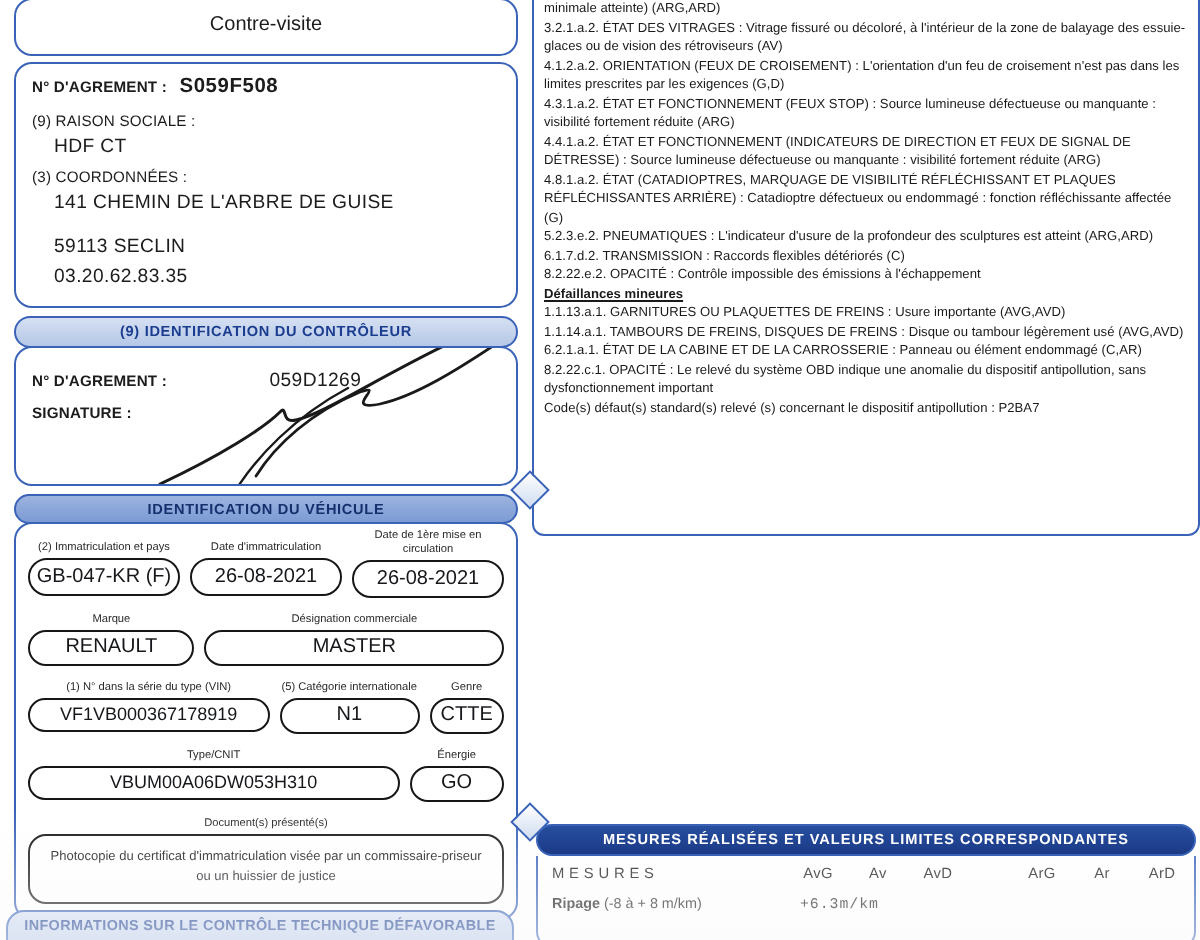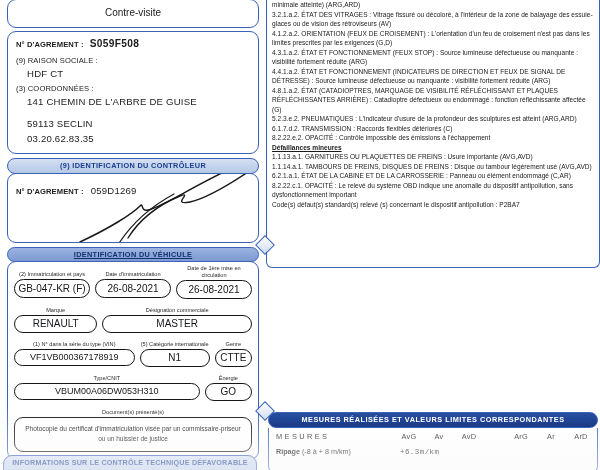--- a/index.html
+++ b/index.html
@@ -50,21 +50,20 @@
     padding: 2.2px 6px 2.6px 6px;
     margin: 0 3px 0 3px;
     box-sizing: border-box;
     position: relative;
     z-index: 3;
     text-transform: uppercase;
   }
   .band.strong {
     background: linear-gradient(180deg,#9db4e0 0%, #8ba6d9 50%, #7d9bd4 100%);
     color: #16306e;
-    text-decoration: underline;
   }
   .band.dark {
     background: linear-gradient(180deg,#274f9e 0%, #1f4291 60%, #1b3a84 100%);
     color: #ffffff;
     letter-spacing: 0.5px;
   }
   .panel-body {
     padding: 5px 8px 6px 8px;
   }
   .center-text {
@@ -279,22 +278,23 @@
     <div class="band" style="margin-top:4px;">(9) IDENTIFICATION DU CONTRÔLEUR</div>
     <div class="panel" style="margin-top:-1px;overflow:hidden;">
       <div class="panel-body kv sig-wrap" style="padding-top:10px;">
         <svg class="sig-svg" width="190" height="86" viewBox="0 0 190 86">
           <path d="M10 80 C40 66, 62 52, 70 44 C74 40, 70 50, 78 48 C92 45, 120 26, 158 8" fill="none" stroke="#1a1a1a" stroke-width="1.5" stroke-linecap="round"></path>
           <path d="M58 76 C68 60, 86 44, 110 34 C124 29, 100 44, 120 40 C138 36, 160 22, 178 10" fill="none" stroke="#1a1a1a" stroke-width="1.4" stroke-linecap="round"></path>
           <path d="M46 86 C58 66, 78 46, 104 32" fill="none" stroke="#1a1a1a" stroke-width="1.2" stroke-linecap="round"></path>
         </svg>
         <div style="position:relative;z-index:2;">
           <span class="label">N° D'AGREMENT :</span>
-          <span class="mid" style="padding-left:5px;">059D1269</span>
-        </div>
+          <span class="mid" style="padding-left:5px;margin-left:44px;">059D1269</span>
+        </div>
+        <div class="label" style="position:relative;z-index:2;margin-top:3px;">SIGNATURE :</div>
       </div>
     </div>
 
     <div class="band strong" style="margin-top:3px;">IDENTIFICATION DU VÉHICULE</div>
     <div class="panel" style="margin-top:-1px;">
       <div class="panel-body" style="padding:3px 6px 5px 6px;">
 
         <div class="v-row">
           <div class="v-cell">
             <div class="v-cap">(2) Immatriculation et pays</div>

